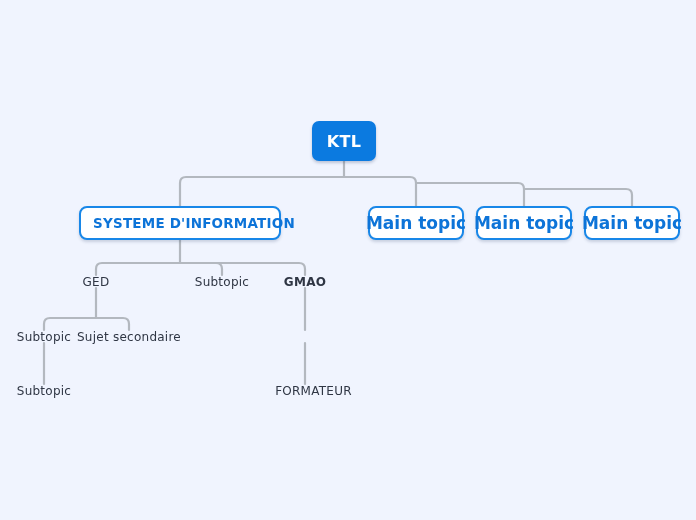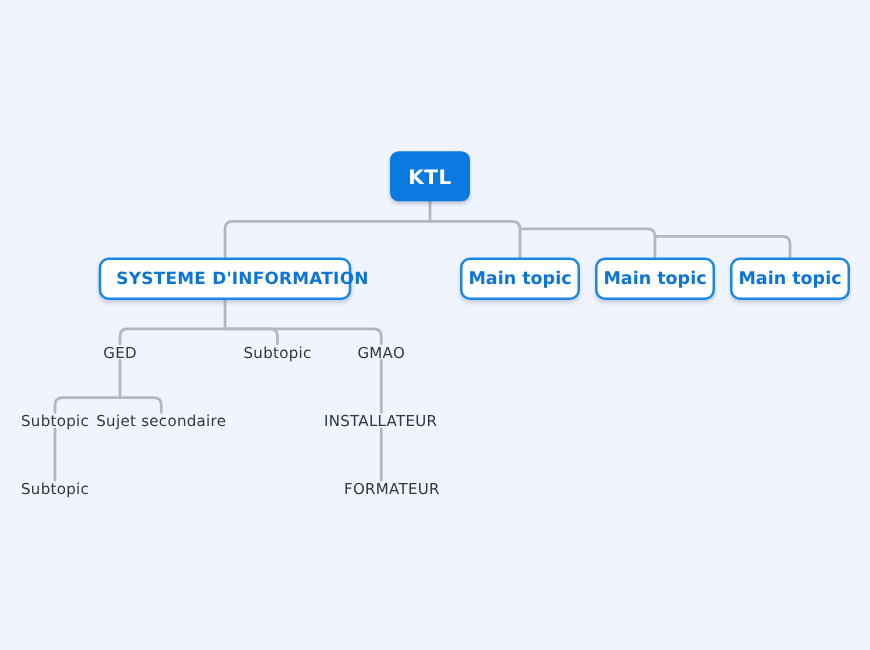--- a/index.html
+++ b/index.html
@@ -46,21 +46,21 @@
     letter-spacing: 0.4px;
     box-shadow: 0 2px 3px rgba(60, 80, 120, 0.28);
   }
 
   .node-box {
     background: #ffffff;
     border: 2px solid #1887e8;
     border-radius: 8px;
     color: #0d74d8;
     font-weight: bold;
-    font-size: 14px;
+    font-size: 17px;
     box-shadow: 0 2px 3px rgba(60, 80, 120, 0.22);
   }
 
   .node-box.wide {
     font-size: 13.5px;
     letter-spacing: 0.2px;
   }
 
   .node-text {
     color: #2f3644;
@@ -112,25 +112,24 @@
   <div class="node node-box" style="left:368px; top:206px; width:96px; height:34px;">Main topic</div>
 
   <div class="node node-box" style="left:476px; top:206px; width:96px; height:34px;">Main topic</div>
 
   <div class="node node-box" style="left:584px; top:206px; width:96px; height:34px;">Main topic</div>
 
   <div class="node node-text" style="left:66px; top:275px; width:60px; height:14px;">GED</div>
 
   <div class="node node-text" style="left:182px; top:275px; width:80px; height:14px;">Subtopic</div>
 
-  <div class="node node-text" style="left:275px; top:275px; width:60px; height:14px;">GMAO</div>
+  <div class="node node-text" style="left:275px; top:275px; width:60px; height:14px;font-weight:bold;">GMAO</div>
 
   <div class="node node-text" style="left:14px; top:330px; width:60px; height:14px;">Subtopic</div>
 
   <div class="node node-text" style="left:69px; top:330px; width:120px; height:14px;">Sujet secondaire</div>
 
-  <div class="node node-text" style="left:251px; top:330px; width:107px; height:14px;">INSTALLATEUR</div>
 
   <div class="node node-text" style="left:14px; top:384px; width:60px; height:14px;">Subtopic</div>
 
   <div class="node node-text" style="left:265px; top:384px; width:97px; height:14px;">FORMATEUR</div>
 
 </div>
 
 </body></html>

